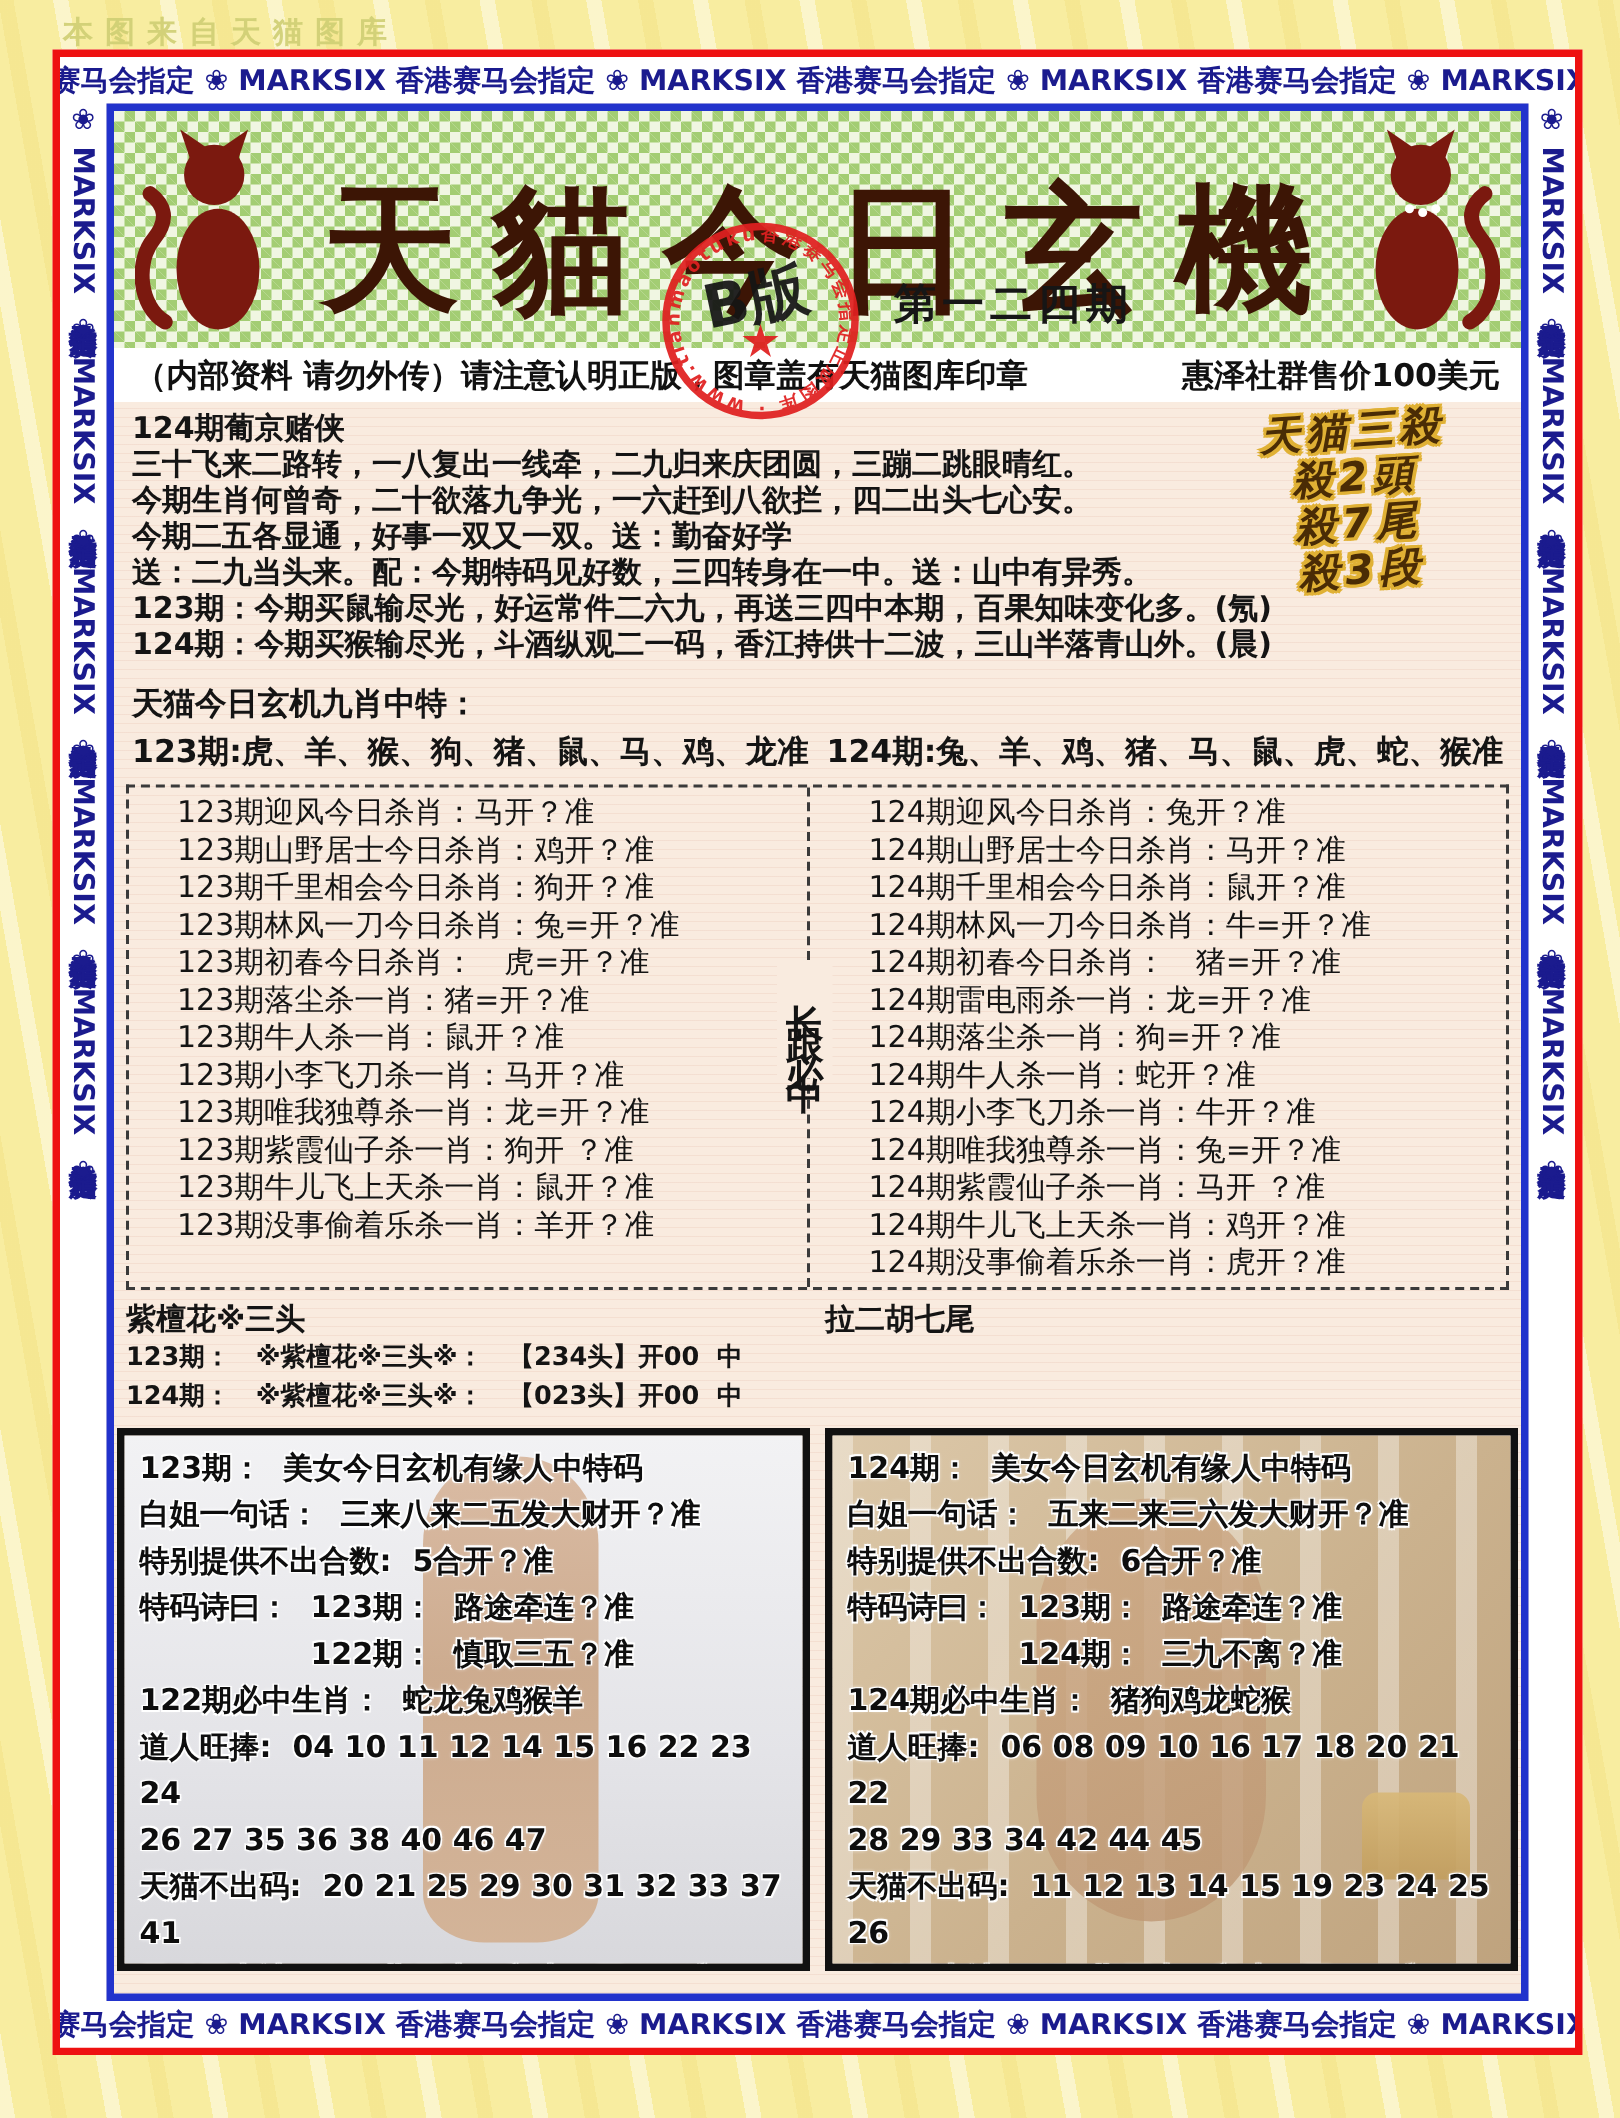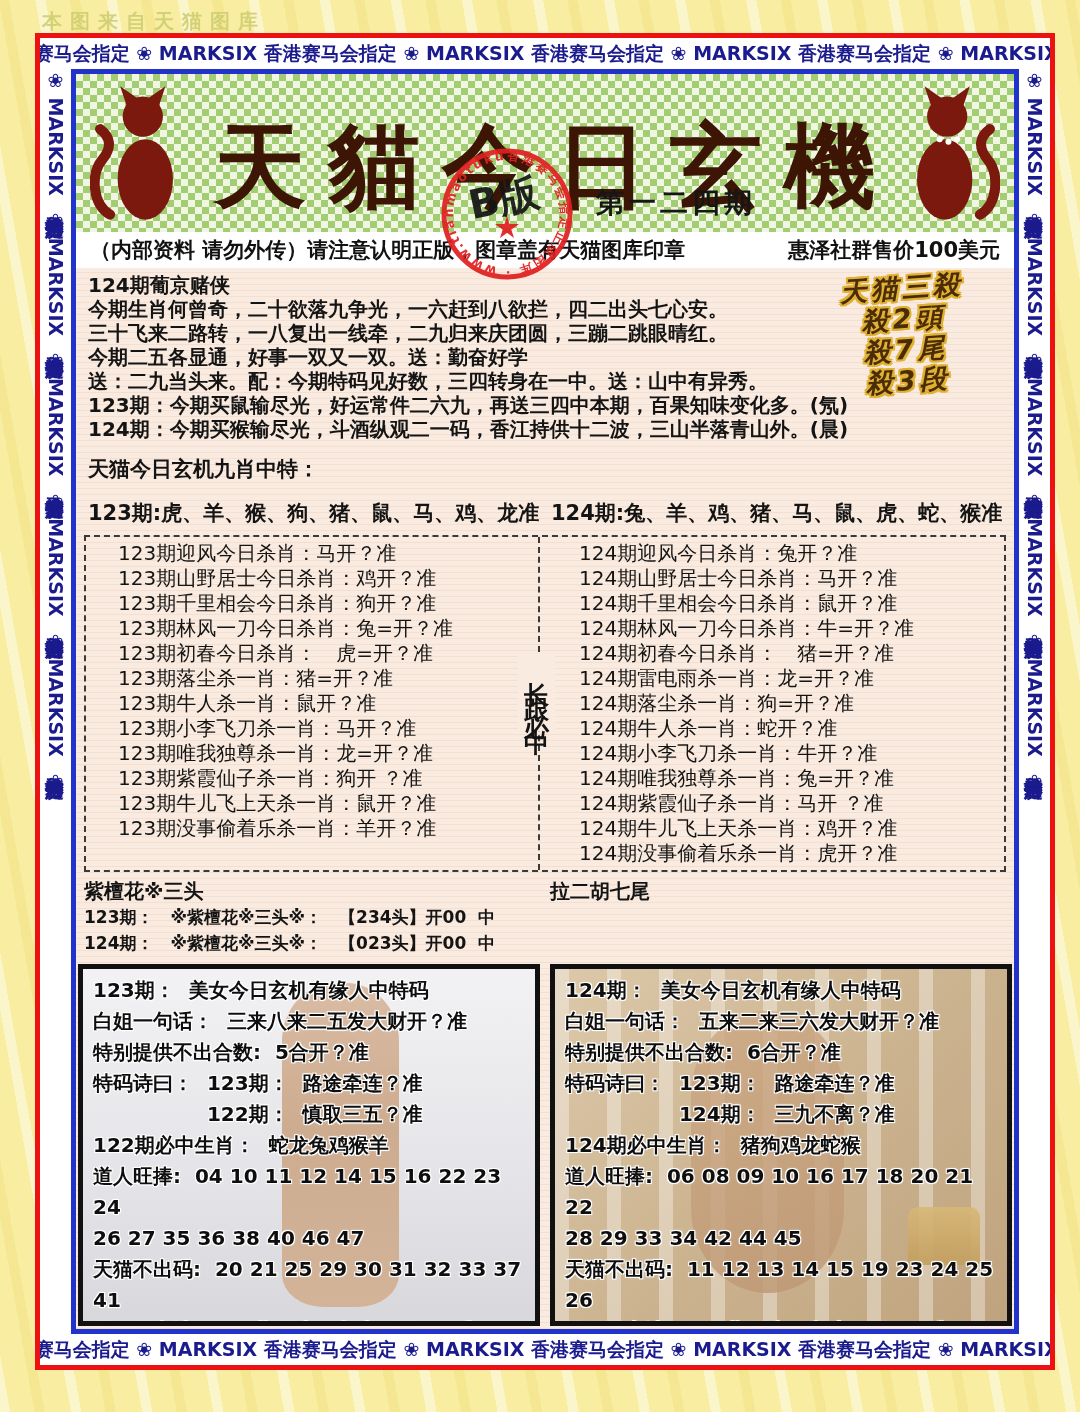--- a/index.html
+++ b/index.html
@@ -43,21 +43,21 @@
   
   .main-sec{position:relative;padding:5px 0 0 12px;}
   .poem-line{font-size:20px;font-weight:bold;color:#141414;line-height:24px;white-space:nowrap;}
   .three-kill{position:absolute;right:14px;top:4px;width:190px;text-align:center;transform:rotate(-4deg);
     font-size:27px;line-height:31px;font-weight:bold;font-style:italic;color:#4a2c05;
     text-shadow:-2px 0 #e0b135,2px 0 #e0b135,0 -2px #e0b135,0 2px #e0b135,-2px -2px #e0b135,2px 2px #e0b135,-2px 2px #e0b135,2px -2px #e0b135;}
   .three-kill .tk-line{letter-spacing:4px;}
 
   
   .nine{padding:14px 0 0 12px;font-size:21px;font-weight:bold;color:#141414;}
-  .nine-title{margin-bottom:16px;}
+  .nine-title{margin-bottom:4px;}
   .nine-entries{display:flex;}
   .nine-entries .entry{width:50%;white-space:pre-wrap;}
 
   
   .killbox{position:relative;margin:8px 8px 0 8px;border:2px dashed #3a3a3a;display:flex;padding:4px 0;}
   .kill-col{width:50%;}
   .kill-col-left{padding-left:32px;}
   .kill-col-right{padding-left:36px;}
   .kill-line{font-size:20px;font-weight:normal;color:#141414;line-height:25px;white-space:pre-wrap;}
   .kill-divider{position:absolute;left:452px;top:0;bottom:0;border-left:2px dashed #3a3a3a;}
@@ -141,22 +141,22 @@
       </div>
 
       <div class="notice">
         <span>（内部资料  请勿外传）请注意认明正版，图章盖有天猫图库印章</span>
         <span>惠泽社群售价100美元</span>
       </div>
 
       <div class="main-sec">
         <div>
             <div class="poem-line">124期葡京赌侠</div>
+            <div class="poem-line">三十飞来二路转，一八复出一线牵，二九归来庆团圆，三蹦二跳眼晴红。</div>
             <div class="poem-line">今期生肖何曾奇，二十欲落九争光，一六赶到八欲拦，四二出头七心安。</div>
-            <div class="poem-line">三十飞来二路转，一八复出一线牵，二九归来庆团圆，三蹦二跳眼晴红。</div>
             <div class="poem-line">今期二五各显通，好事一双又一双。送：勤奋好学</div>
             <div class="poem-line">送：二九当头来。配：今期特码见好数，三四转身在一中。送：山中有异秀。</div>
             <div class="poem-line">123期：今期买鼠输尽光，好运常件二六九，再送三四中本期，百果知味变化多。(氖)</div>
             <div class="poem-line">124期：今期买猴输尽光，斗酒纵观二一码，香江持供十二波，三山半落青山外。(晨)</div>
           </div>
         <div class="three-kill">
           <div class="tk-line">天猫三殺</div>
           <div>
               <div class="tk-line">殺2頭</div>
               <div class="tk-line">殺7尾</div>

